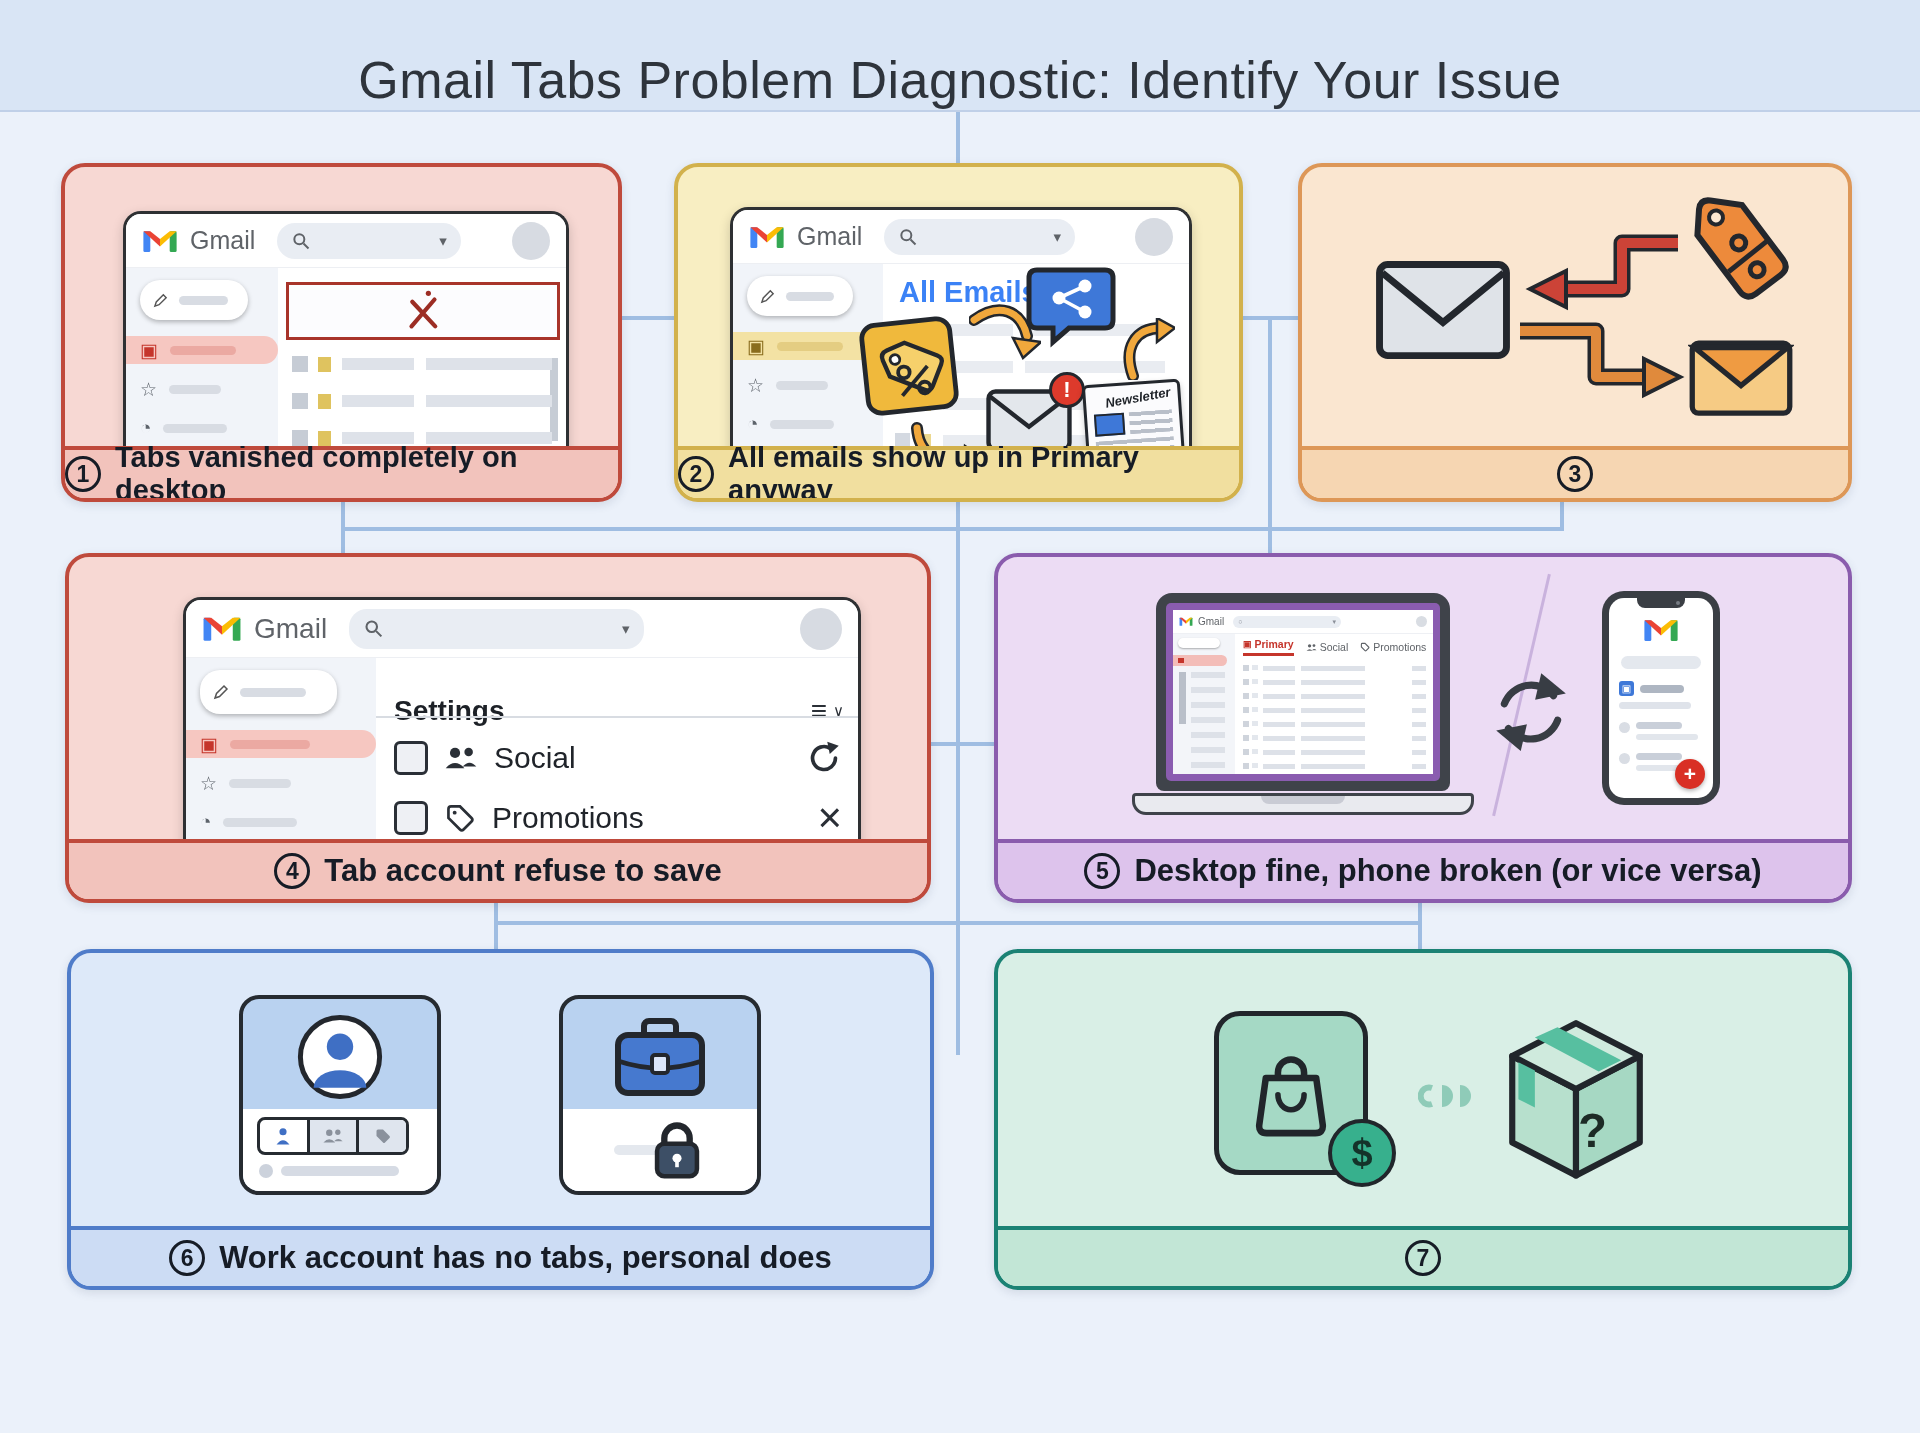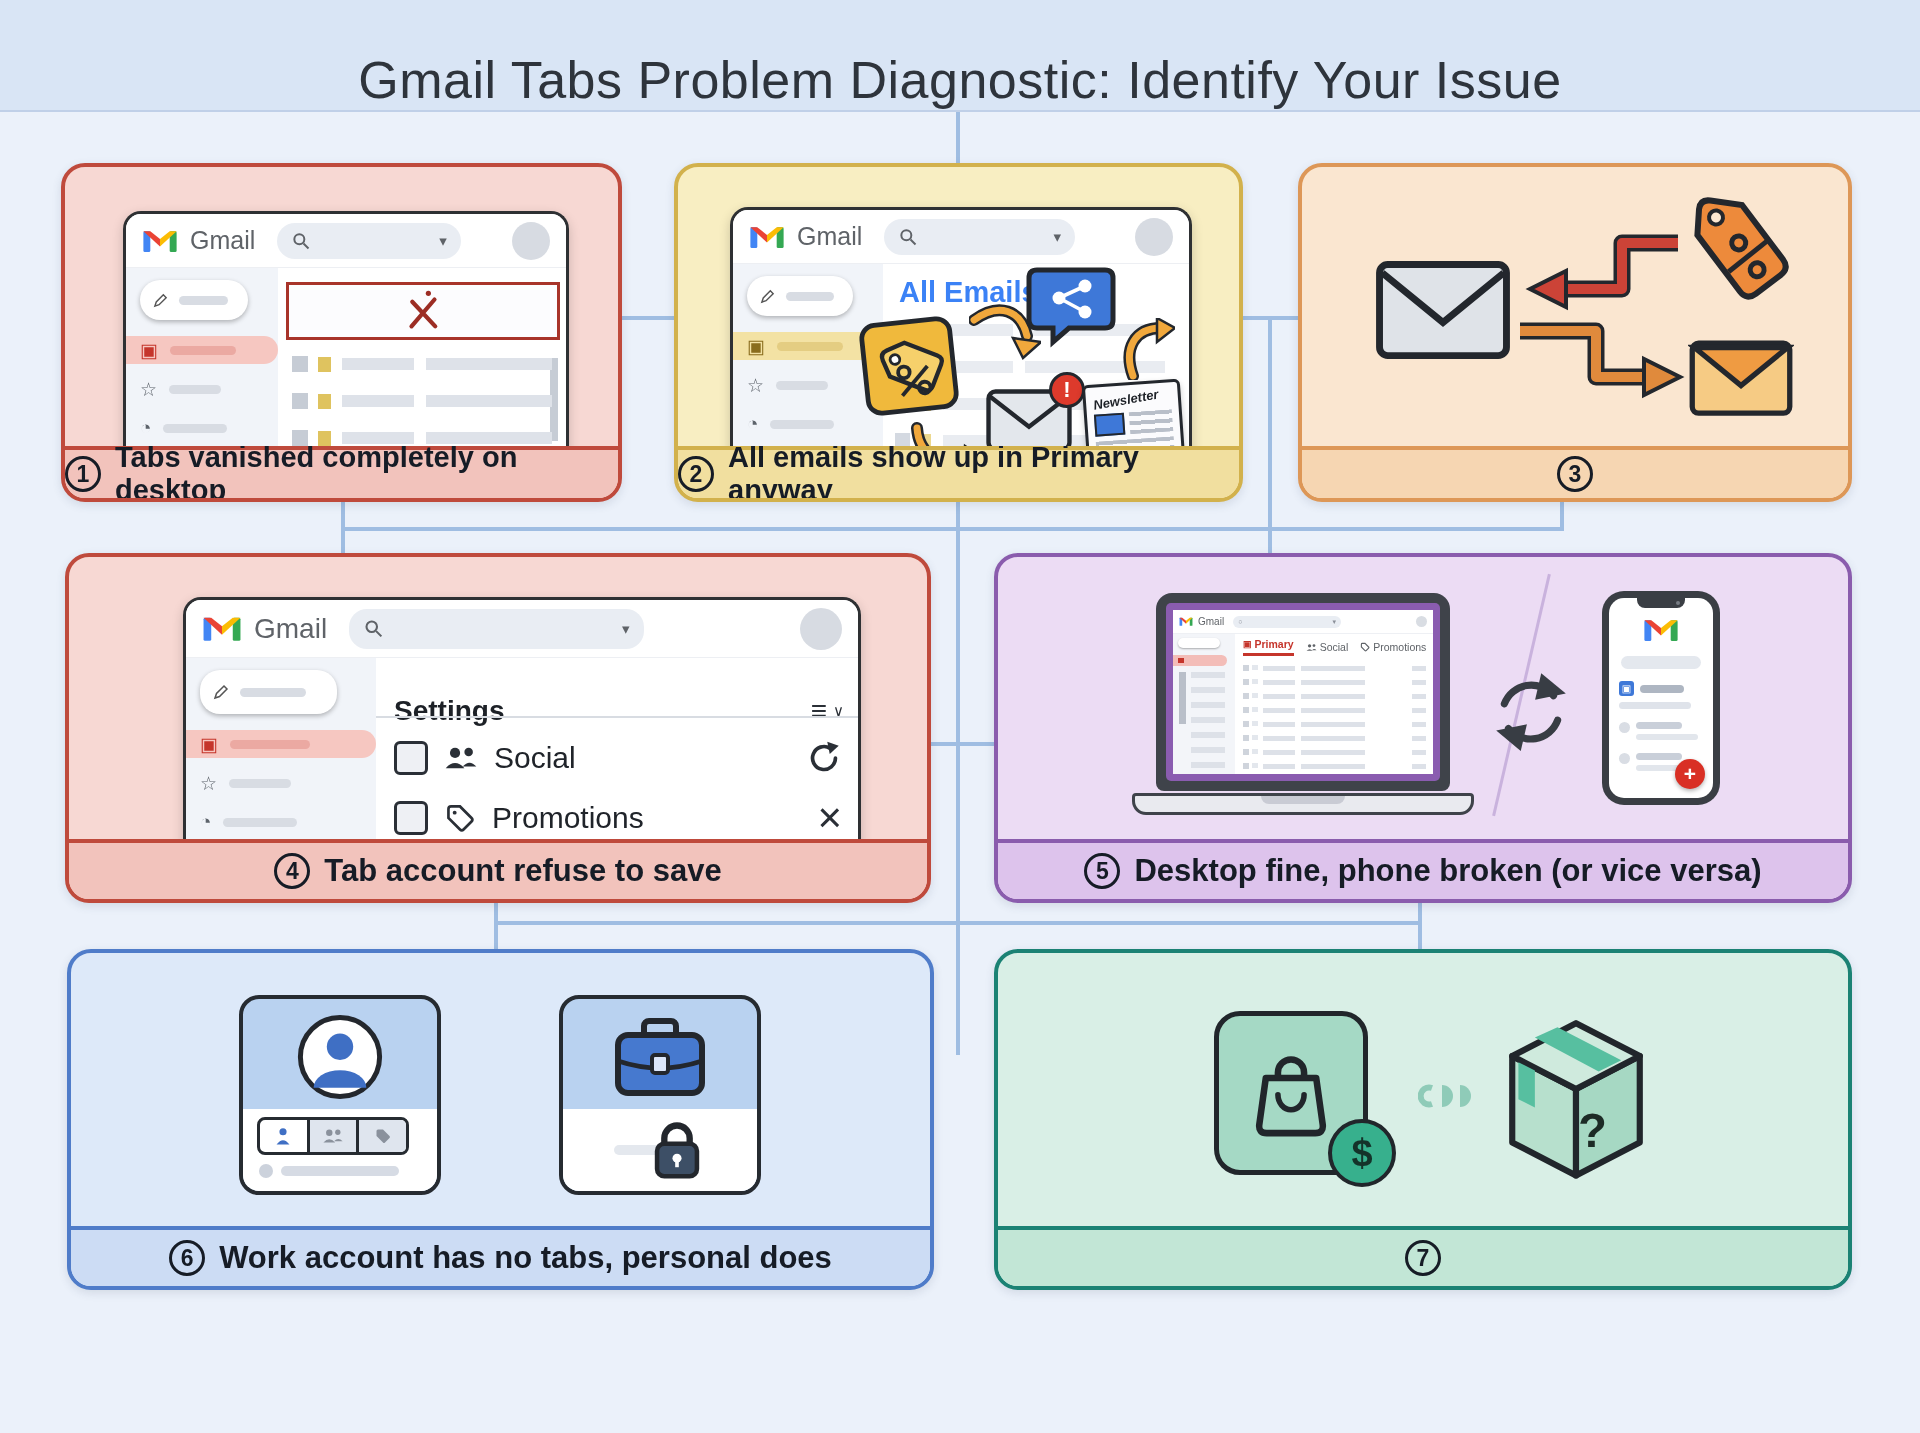--- a/index.html
+++ b/index.html
@@ -28,21 +28,21 @@
   .ln9 { left:1243px; top:316px; width:55px; height:4px; }
   .ln10 { left:931px; top:742px; width:63px; height:4px; }
   .ln11 { left:494px; top:921px; width:928px; height:4px; }
   .ln12 { left:494px; top:903px; width:4px; height:46px; }
   .ln13 { left:1418px; top:903px; width:4px; height:46px; }
   .ln14 { left:956px; top:921px; width:4px; height:134px; }
 
   
   .card { position:absolute; border:4px solid; border-radius:24px; overflow:hidden;
     display:flex; flex-direction:column; z-index:2; box-shadow:0 3px 10px rgba(60,70,100,.14); }
-  .card-body { flex:1; position:relative; overflow:hidden; }
+  .card-body { flex:1; position:relative; overflow:hidden;text-align:right; }
   .card-strip { flex:0 0 auto; border-top:4px solid; display:flex; align-items:center; justify-content:center; gap:14px; }
   .num { width:36px; height:36px; border:3px solid #161c26; border-radius:50%; display:inline-flex;
     align-items:center; justify-content:center; font-size:23px; font-weight:700; color:#161c26; flex:0 0 auto; }
   .lbl { font-size:29px; font-weight:600; color:#161c26; }
   .row2 .lbl, .row3 .lbl { font-size:31px; }
   .card-strip .bold { font-weight:800; }
 
   .c1 { left:61px; top:163px; width:561px; height:339px; background:#f7d8d3; border-color:#bf4a3c; }
   .c1 .card-strip { height:52px; background:#f2c3bc; border-color:#bf4a3c; }
   .c2 { left:674px; top:163px; width:569px; height:339px; background:#f8eec2; border-color:#d2b14c; }

